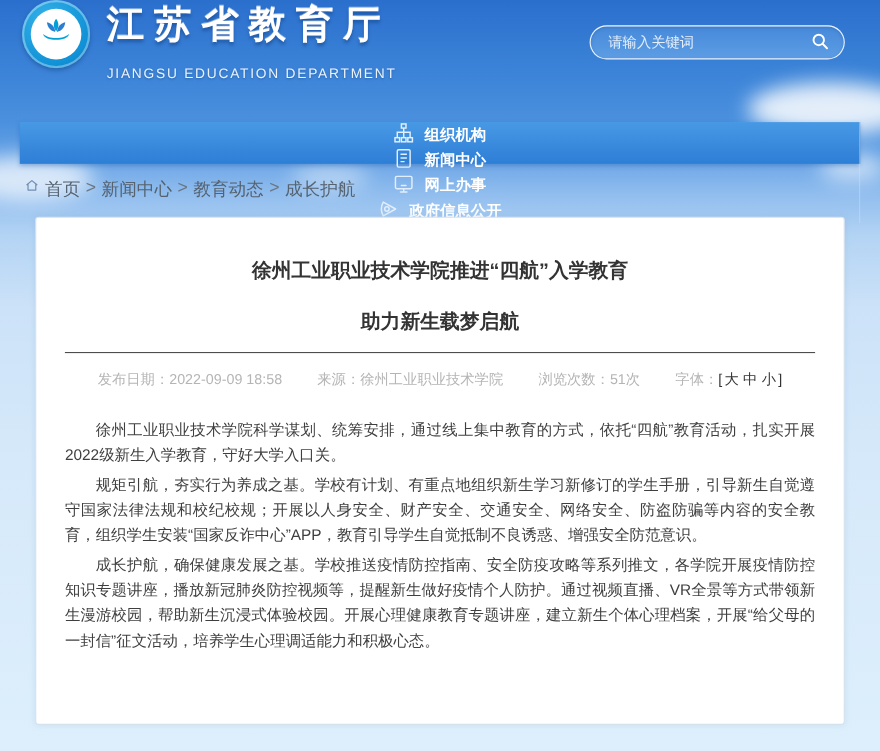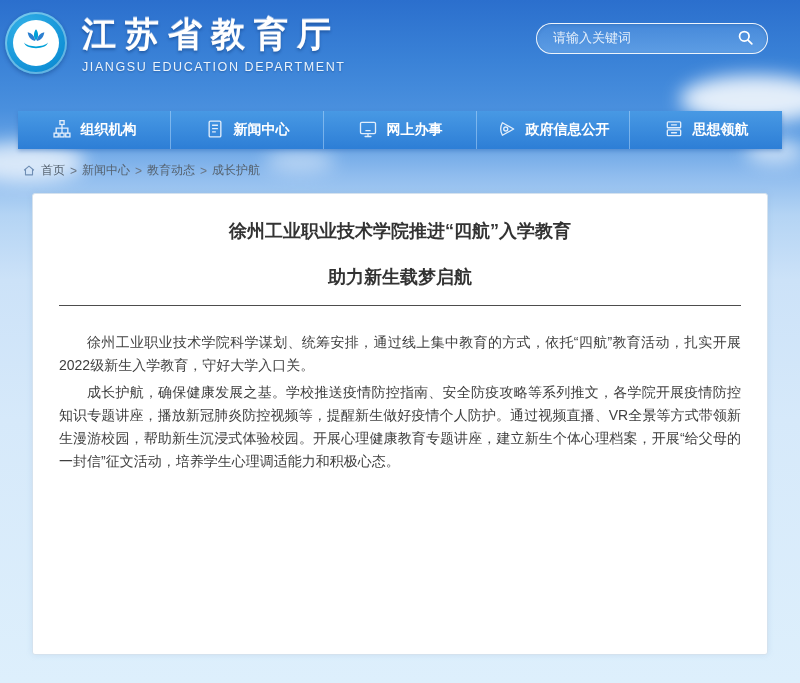--- a/index.html
+++ b/index.html
@@ -11,66 +11,66 @@
       #2b6fcd 0px, #3a82d7 60px, #4a90de 110px, #64a1e4 140px,
       #8fbcee 175px, #b4d4f4 215px, #cce2f8 280px, #d6e9fa 420px, #ddeffc 683px);
   }
   .cloud { position:absolute; background:#fff; border-radius:50%; filter:blur(9px); opacity:.85; }
   .cloud.c1 { width:150px; height:48px; right:-30px; top:75px; }
   .cloud.c2 { width:120px; height:40px; left:-35px; top:142px; opacity:.7; }
   .cloud.c3 { width:70px; height:22px; left:265px; top:150px; opacity:.45; }
   .cloud.c4 { width:60px; height:24px; right:-5px; top:140px; opacity:.6; }
 
   
-  .header { position:relative; height:85px; display:flex; align-items:center; padding:0 5px; z-index:2; }
+  .header { position:relative; height:85px; display:flex; align-items:flex-start; padding:0 20px; z-index:2; }
   .logo-outer { width:62px; height:62px; border-radius:50%;
     background:radial-gradient(circle at 35% 30%, #35b2e8, #1090d6 70%, #0b78be);
     box-shadow:0 2px 4px rgba(0,40,100,.35), inset 0 0 0 2px rgba(255,255,255,.35);
     display:flex; align-items:center; justify-content:center; flex:0 0 auto; }
   .logo-inner { width:46px; height:46px; border-radius:50%; background:#fff;
     display:flex; align-items:center; justify-content:center; }
   .title-block { margin-left:15px; }
   .site-title { color:#fff; font-size:34px; font-weight:bold; letter-spacing:9px;
     text-shadow:0 2px 3px rgba(10,50,110,.45), 0 -1px 0 rgba(255,255,255,.5); white-space:nowrap; }
-  .site-sub { color:#eaf3fc; font-size:12.5px; letter-spacing:1.6px; margin-top:2px;
+  .site-sub { color:#eaf3fc; font-size:12.5px; letter-spacing:1.6px; margin-top:14px;
     text-shadow:0 1px 2px rgba(10,50,110,.4); white-space:nowrap; }
   .search-box { position:absolute; right:32px; top:23px; width:232px; height:31px;
     border:1px solid rgba(255,255,255,.9); border-radius:16px;
     background:linear-gradient(180deg,#4689da,#5d9de4);
     display:flex; align-items:center; padding:0 10px 0 16px;
     box-shadow:inset 0 1px 3px rgba(20,70,140,.25); }
   .search-box input { flex:1; border:none; outline:none; background:transparent;
-    color:#fff; font-size:13px; font-family:Liberation Mono, monospace; }
+    color:#fff; font-size:13px; font-family:Liberation Serif, serif; }
   .search-box input::placeholder { color:rgba(255,255,255,.85); }
   .search-btn { width:24px; height:24px; border:none; background:transparent; cursor:pointer;
     display:flex; align-items:center; justify-content:center; }
 
   
   .nav { margin:26px 18px 0; height:38px; display:flex;
     background:linear-gradient(180deg,#4899e4,#2d7ed6);
-    box-shadow:0 2px 4px rgba(30,90,170,.35); z-index:2; position:relative; }
+    box-shadow:0 2px 4px rgba(30,90,170,.35); z-index:2; position:relative;flex-direction:column; }
   .nav-item { flex:1; display:flex; align-items:center; justify-content:center; gap:9px;
     color:#fff; font-size:14px; font-weight:bold; cursor:pointer;
     border-right:1px solid rgba(200,228,255,.45); }
   .nav-item:last-child { border-right:none; }
   .nav-item svg { stroke:#e2eefb; }
 
   
-  .breadcrumb { margin:13px 0 12px 22px; font-size:12px; color:#55626f;
-    display:flex; align-items:center; gap:5px; position:relative; z-index:2; }
+  .breadcrumb { margin:13px 0 12px 22px; font-size:16px; color:#55626f;
+    display:flex; gap:5px; position:relative; z-index:2; }
   .breadcrumb .crumb { cursor:pointer; }
   .breadcrumb .sep { color:#6a7684; }
 
   
   .panel { margin:14px 32px 0; height:462px; background:#fff;
     border:1px solid #d5e2ee; border-radius:3px; padding:0 26px 20px;
     overflow:hidden; position:relative; z-index:2;
     box-shadow:0 0 6px rgba(120,160,200,.18); }
   .art-title { text-align:center; font-size:18px; font-weight:bold; color:#333;
-    line-height:46px; padding-top:14px; }
+    line-height:46px; padding-top:25px; }
   .divider { border-bottom:1px solid #4d4d4d; margin-top:5px; }
   .meta { display:flex; justify-content:center; align-items:center; gap:32px;
     padding-top:15px; font-size:13px; color:#b5b5b5; white-space:nowrap; }
   .meta .font-group { color:#b5b5b5; }
   .meta .font-opt { color:#333; cursor:pointer; padding:0 2px; }
   .meta .bracket { color:#333; }
   .article-body { margin-top:25px; font-size:14px; color:#3f3f3f; line-height:23px; }
   .article-body p { text-indent:2em; margin-bottom:4px; text-align:justify; }
 </style>
 </head>
@@ -176,18 +176,27 @@
   <span class="crumb">教育动态</span>
   <span class="sep">&gt;</span>
   <span class="crumb">成长护航</span>
 </div>
 
 <div class="panel">
   <div class="art-title">徐州工业职业技术学院推进“四航”入学教育</div>
   <div class="art-title" style="padding-top:0;">助力新生载梦启航</div>
   <div class="divider"></div>
 
+  <div class="meta">
+    <span>发布日期：2022-09-09 18:58</span>
+    <span>来源：徐州工业职业技术学院</span>
+    <span>浏览次数：51次</span>
+    <span class="font-group">
+      <span>字体：</span><span class="bracket">[</span><span class="font-opt">大</span><span class="font-opt">中</span><span class="font-opt">小</span><span class="bracket">]</span>
+    </span>
+  </div>
 
   <div class="article-body">
     <p>徐州工业职业技术学院科学谋划、统筹安排，通过线上集中教育的方式，依托“四航”教育活动，扎实开展2022级新生入学教育，守好大学入口关。</p>
+    <p>规矩引航，夯实行为养成之基。学校有计划、有重点地组织新生学习新修订的学生手册，引导新生自觉遵守国家法律法规和校纪校规；开展以人身安全、财产安全、交通安全、网络安全、防盗防骗等内容的安全教育，组织学生安装“国家反诈中心”APP，教育引导学生自觉抵制不良诱惑、增强安全防范意识。</p>
     <p>成长护航，确保健康发展之基。学校推送疫情防控指南、安全防疫攻略等系列推文，各学院开展疫情防控知识专题讲座，播放新冠肺炎防控视频等，提醒新生做好疫情个人防护。通过视频直播、VR全景等方式带领新生漫游校园，帮助新生沉浸式体验校园。开展心理健康教育专题讲座，建立新生个体心理档案，开展“给父母的一封信”征文活动，培养学生心理调适能力和积极心态。</p>
   </div>
 </div>
 
 </body></html>

